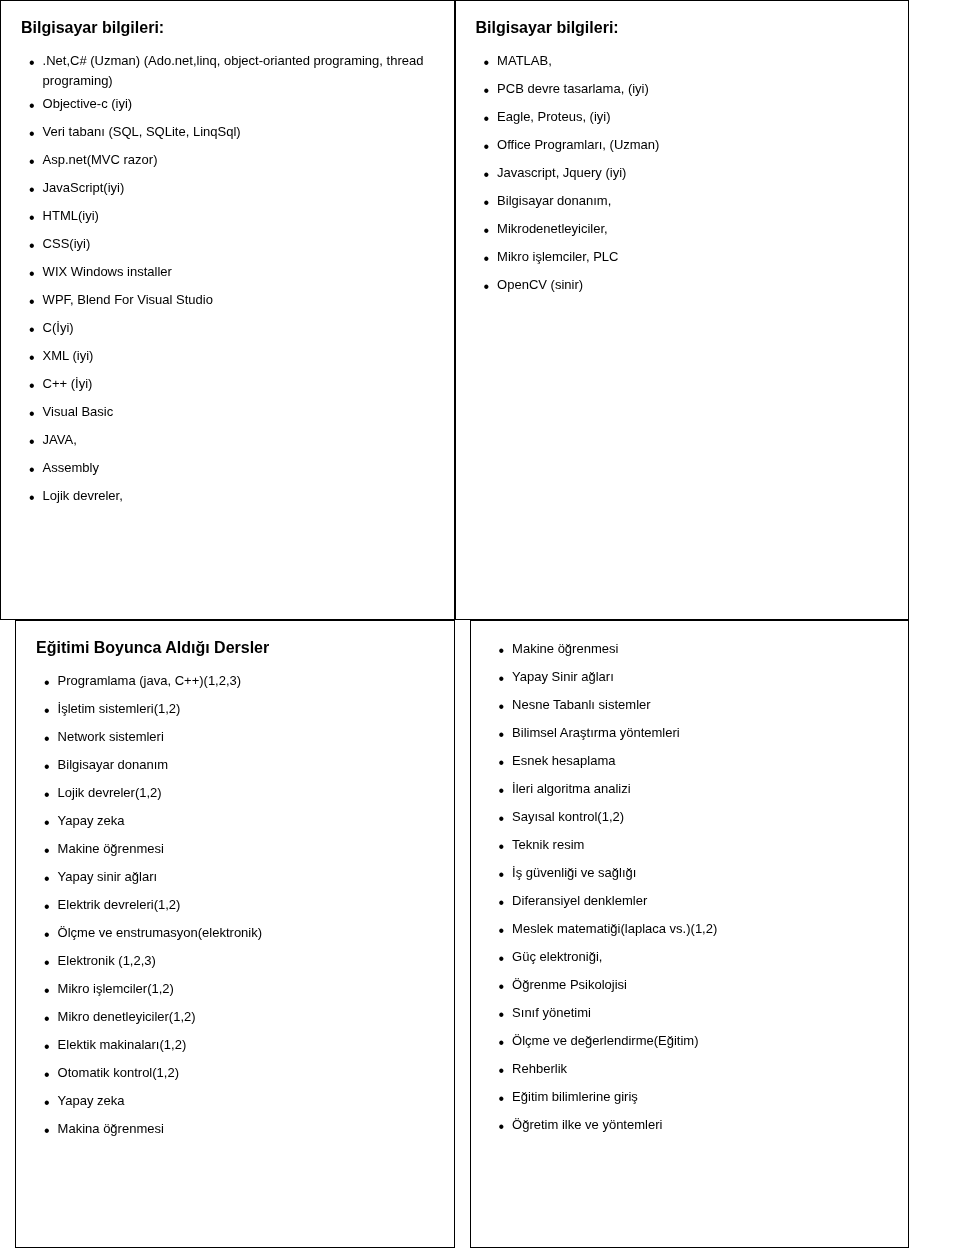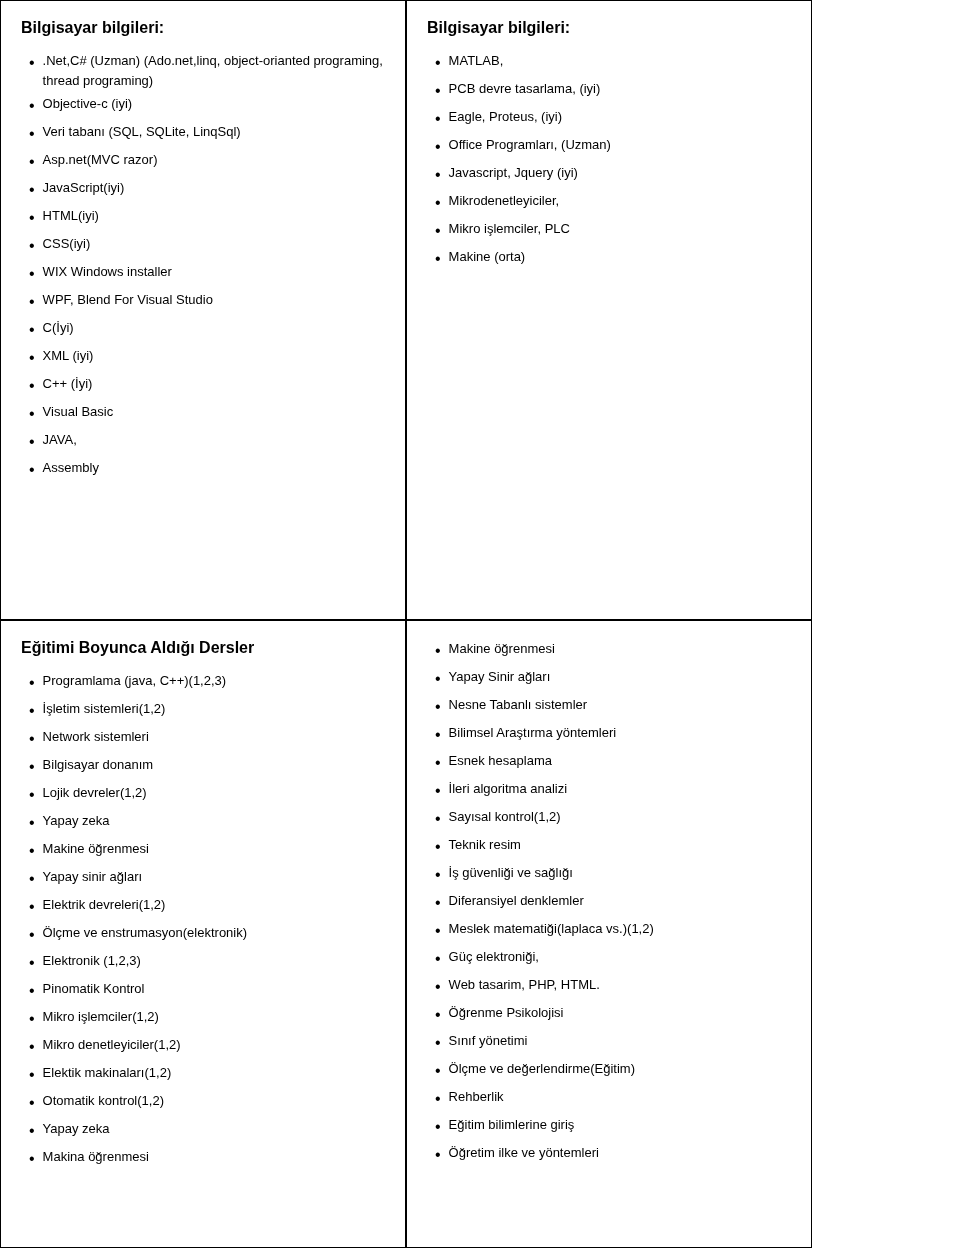--- a/index.html
+++ b/index.html
@@ -9,21 +9,21 @@
       background: #fff;
       color: #000;
       width: 960px;
       min-height: 1248px;
     }
     .page {
       display: grid;
       grid-template-columns: 1fr 1fr;
       grid-template-rows: auto auto;
       gap: 0;
-      width: 812px;
+      width: 909px;
     }
     .panel {
       border: 1.5px solid #000;
       padding: 18px 20px 20px 20px;
       min-height: 620px;
     }
     .panel-title {
       font-size: 16px;
       font-weight: bold;
       margin-bottom: 14px;
@@ -40,20 +40,21 @@
     }
     ul.bullet-list li::before {
       content: "•";
       font-size: 16px;
       margin-right: 8px;
       flex-shrink: 0;
       margin-top: 0px;
     }
     .panel-bottom {
       min-height: 628px;
+      margin-left: 15px;
     }
   </style>
 </head>
 <body>
 
 <div class="page">
 
   <div class="panel">
     <div class="panel-title">Bilgisayar bilgileri:</div>
     <ul class="bullet-list" id="panel1-list">
@@ -65,52 +66,53 @@
         <li>HTML(iyi)</li>
         <li>CSS(iyi)</li>
         <li>WIX Windows installer</li>
         <li>WPF, Blend For Visual Studio</li>
         <li>C(İyi)</li>
         <li>XML (iyi)</li>
         <li>C++ (İyi)</li>
         <li>Visual Basic</li>
         <li>JAVA,</li>
         <li>Assembly</li>
+        <li>Lojik devreler,</li>
       </ul>
   </div>
 
   <div class="panel">
     <div class="panel-title">Bilgisayar bilgileri:</div>
     <ul class="bullet-list" id="panel2-list">
         <li>MATLAB,</li>
         <li>PCB devre tasarlama, (iyi)</li>
         <li>Eagle, Proteus, (iyi)</li>
         <li>Office Programları, (Uzman)</li>
         <li>Javascript, Jquery (iyi)</li>
+        <li>Bilgisayar donanım,</li>
         <li>Mikrodenetleyiciler,</li>
         <li>Mikro işlemciler, PLC</li>
-        <li>Makine (orta)</li>
+        <li>OpenCV (sinir)</li>
       </ul>
   </div>
 
   <div class="panel panel-bottom">
     <div class="panel-title">Eğitimi Boyunca Aldığı Dersler</div>
     <ul class="bullet-list" id="panel3-list">
         <li>Programlama (java, C++)(1,2,3)</li>
         <li>İşletim sistemleri(1,2)</li>
         <li>Network sistemleri</li>
         <li>Bilgisayar donanım</li>
         <li>Lojik devreler(1,2)</li>
         <li>Yapay zeka</li>
         <li>Makine öğrenmesi</li>
         <li>Yapay sinir ağları</li>
         <li>Elektrik devreleri(1,2)</li>
         <li>Ölçme ve enstrumasyon(elektronik)</li>
         <li>Elektronik (1,2,3)</li>
-        <li>Pinomatik Kontrol</li>
         <li>Mikro işlemciler(1,2)</li>
         <li>Mikro denetleyiciler(1,2)</li>
         <li>Elektik makinaları(1,2)</li>
         <li>Otomatik kontrol(1,2)</li>
         <li>Yapay zeka</li>
         <li>Makina öğrenmesi</li>
       </ul>
   </div>
 
   <div class="panel panel-bottom">
@@ -120,21 +122,20 @@
         <li>Nesne Tabanlı sistemler</li>
         <li>Bilimsel Araştırma yöntemleri</li>
         <li>Esnek hesaplama</li>
         <li>İleri algoritma analizi</li>
         <li>Sayısal kontrol(1,2)</li>
         <li>Teknik resim</li>
         <li>İş güvenliği ve sağlığı</li>
         <li>Diferansiyel denklemler</li>
         <li>Meslek matematiği(laplaca vs.)(1,2)</li>
         <li>Güç elektroniği,</li>
-        <li>Web tasarim, PHP, HTML.</li>
         <li>Öğrenme Psikolojisi</li>
         <li>Sınıf yönetimi</li>
         <li>Ölçme ve değerlendirme(Eğitim)</li>
         <li>Rehberlik</li>
         <li>Eğitim bilimlerine giriş</li>
         <li>Öğretim ilke ve yöntemleri</li>
       </ul>
   </div>
 
 </div>

